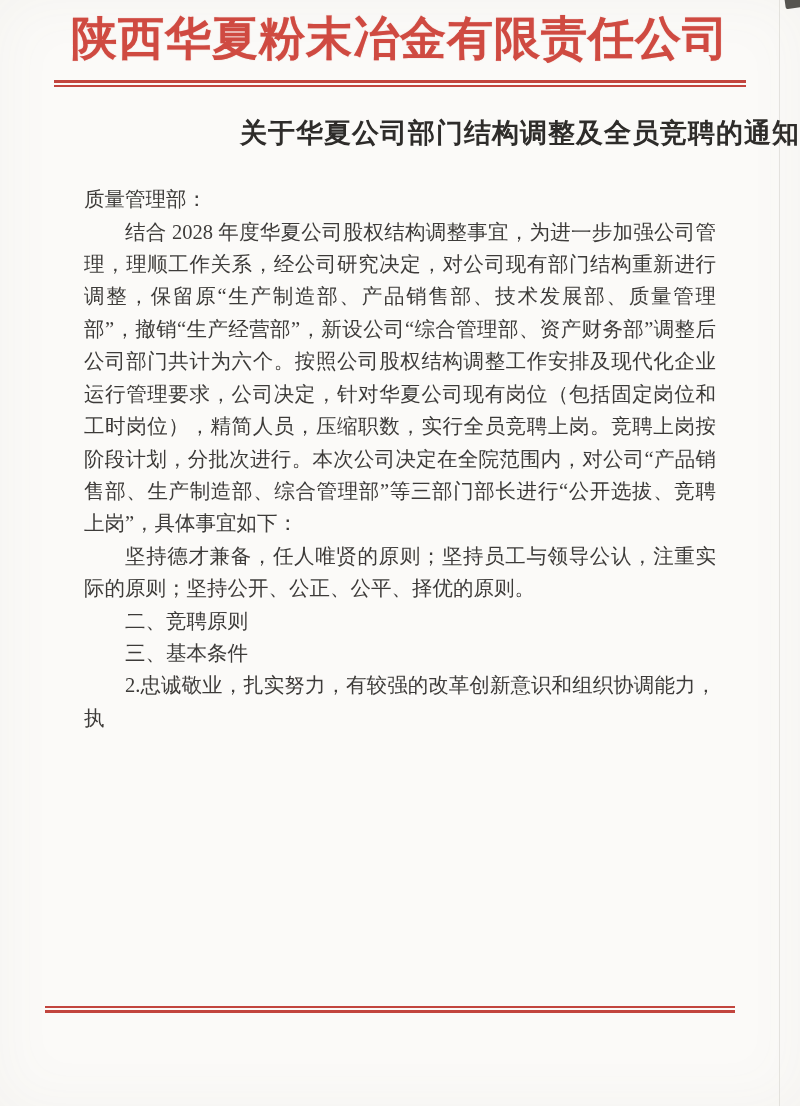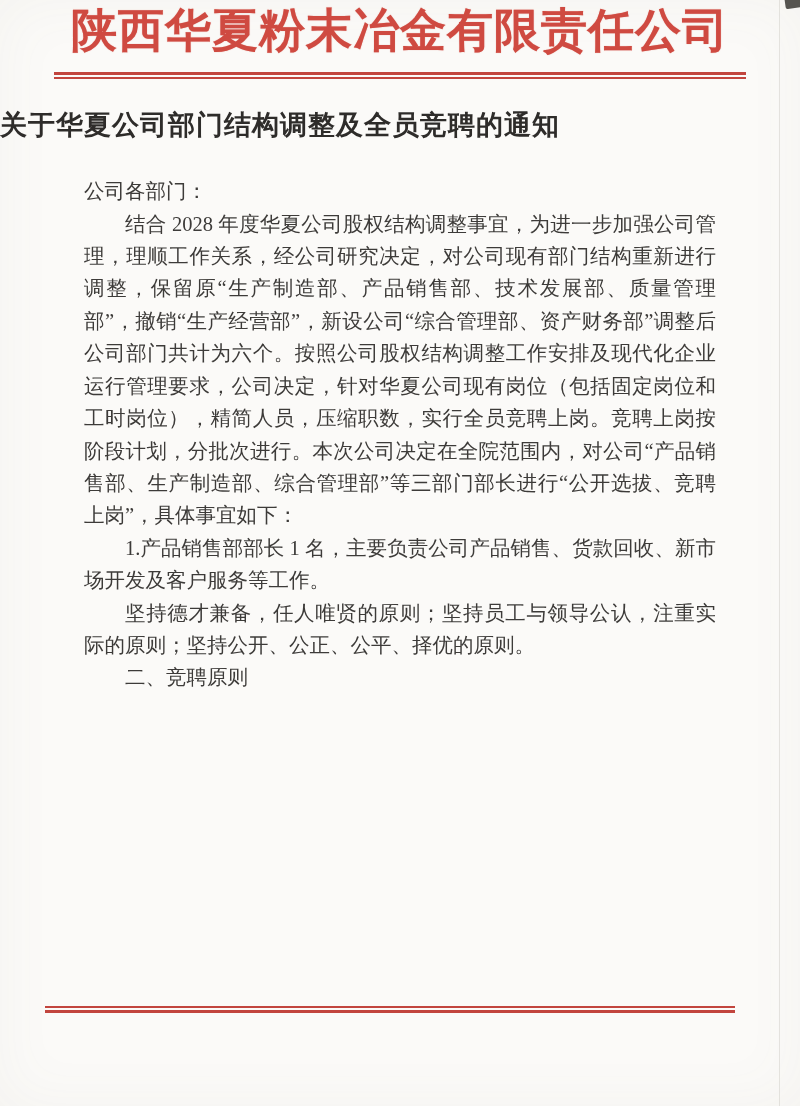--- a/index.html
+++ b/index.html
@@ -16,21 +16,21 @@
   .edge-line {
     position: absolute; top: 0; left: 779px; width: 1px; height: 100%;
     background: rgba(190,186,178,0.35);
   }
   .corner-smudge {
     position: absolute; top: -4px; right: -3px; width: 18px; height: 12px;
     background: #3a3733; transform: rotate(-8deg); border-radius: 2px;
     opacity: .85;
   }
   .company-name {
-    margin: 4px;
+    margin: 12px;
     text-align: center;
     font-size: 46px;
     font-weight: 700;
     letter-spacing: 1px;
     line-height: 1.18;
     text-shadow: 0 0 1px rgba(209,74,63,0.55);
   }
   .double-line {
     margin: 14px auto 0 auto;
     width: 692px;
@@ -42,21 +42,21 @@
     position: absolute;
     left: 45px;
     top: 1006px;
     margin: 0;
     width: 690px;
     border-top-width: 2px;
     border-bottom-width: 3px;
   }
   .doc-title {
     margin: 28px 0 0 0;
-    text-align: left;
+    text-align: right;
     font-size: 27px;
     font-weight: 700;
     letter-spacing: 1px;
     color: #2e2c2a;
   }
   .doc-body {
     margin: 32px auto 0 auto;
     width: 632px;
     font-size: 20.5px;
     line-height: 32.4px;
@@ -75,21 +75,22 @@
   <div class="corner-smudge"></div>
 
   <header>
     <h1 class="company-name" style="color: rgb(207, 74, 65);">陕西华夏粉末冶金有限责任公司</h1>
     <div class="double-line" style="border-color: rgb(194, 69, 62);"></div>
   </header>
 
   <h2 class="doc-title">关于华夏公司部门结构调整及全员竞聘的通知</h2>
 
   <main class="doc-body" id="doc-body" style="color: rgb(61, 59, 57);">
-      <p class="line salutation">公司各部门：</p>
+      <p class="line salutation">质量管理部：</p>
       <p class="line para">结合 2028 年度华夏公司股权结构调整事宜，为进一步加强公司管理，理顺工作关系，经公司研究决定，对公司现有部门结构重新进行调整，保留原“生产制造部、产品销售部、技术发展部、质量管理部”，撤销“生产经营部”，新设公司“综合管理部、资产财务部”调整后公司部门共计为六个。按照公司股权结构调整工作安排及现代化企业运行管理要求，公司决定，针对华夏公司现有岗位（包括固定岗位和工时岗位），精简人员，压缩职数，实行全员竞聘上岗。竞聘上岗按阶段计划，分批次进行。本次公司决定在全院范围内，对公司“产品销售部、生产制造部、综合管理部”等三部门部长进行“公开选拔、竞聘上岗”，具体事宜如下：</p>
-      <p class="line para">1.产品销售部部长 1 名，主要负责公司产品销售、货款回收、新市场开发及客户服务等工作。</p>
       <p class="line para">坚持德才兼备，任人唯贤的原则；坚持员工与领导公认，注重实际的原则；坚持公开、公正、公平、择优的原则。</p>
       <p class="line heading">二、竞聘原则</p>
+      <p class="line heading">三、基本条件</p>
+      <p class="line para">2.忠诚敬业，扎实努力，有较强的改革创新意识和组织协调能力，执</p>
     </main>
 
   <div class="double-line bottom" style="border-color: rgb(194, 69, 62);"></div>
 </div>
 
 </body></html>

